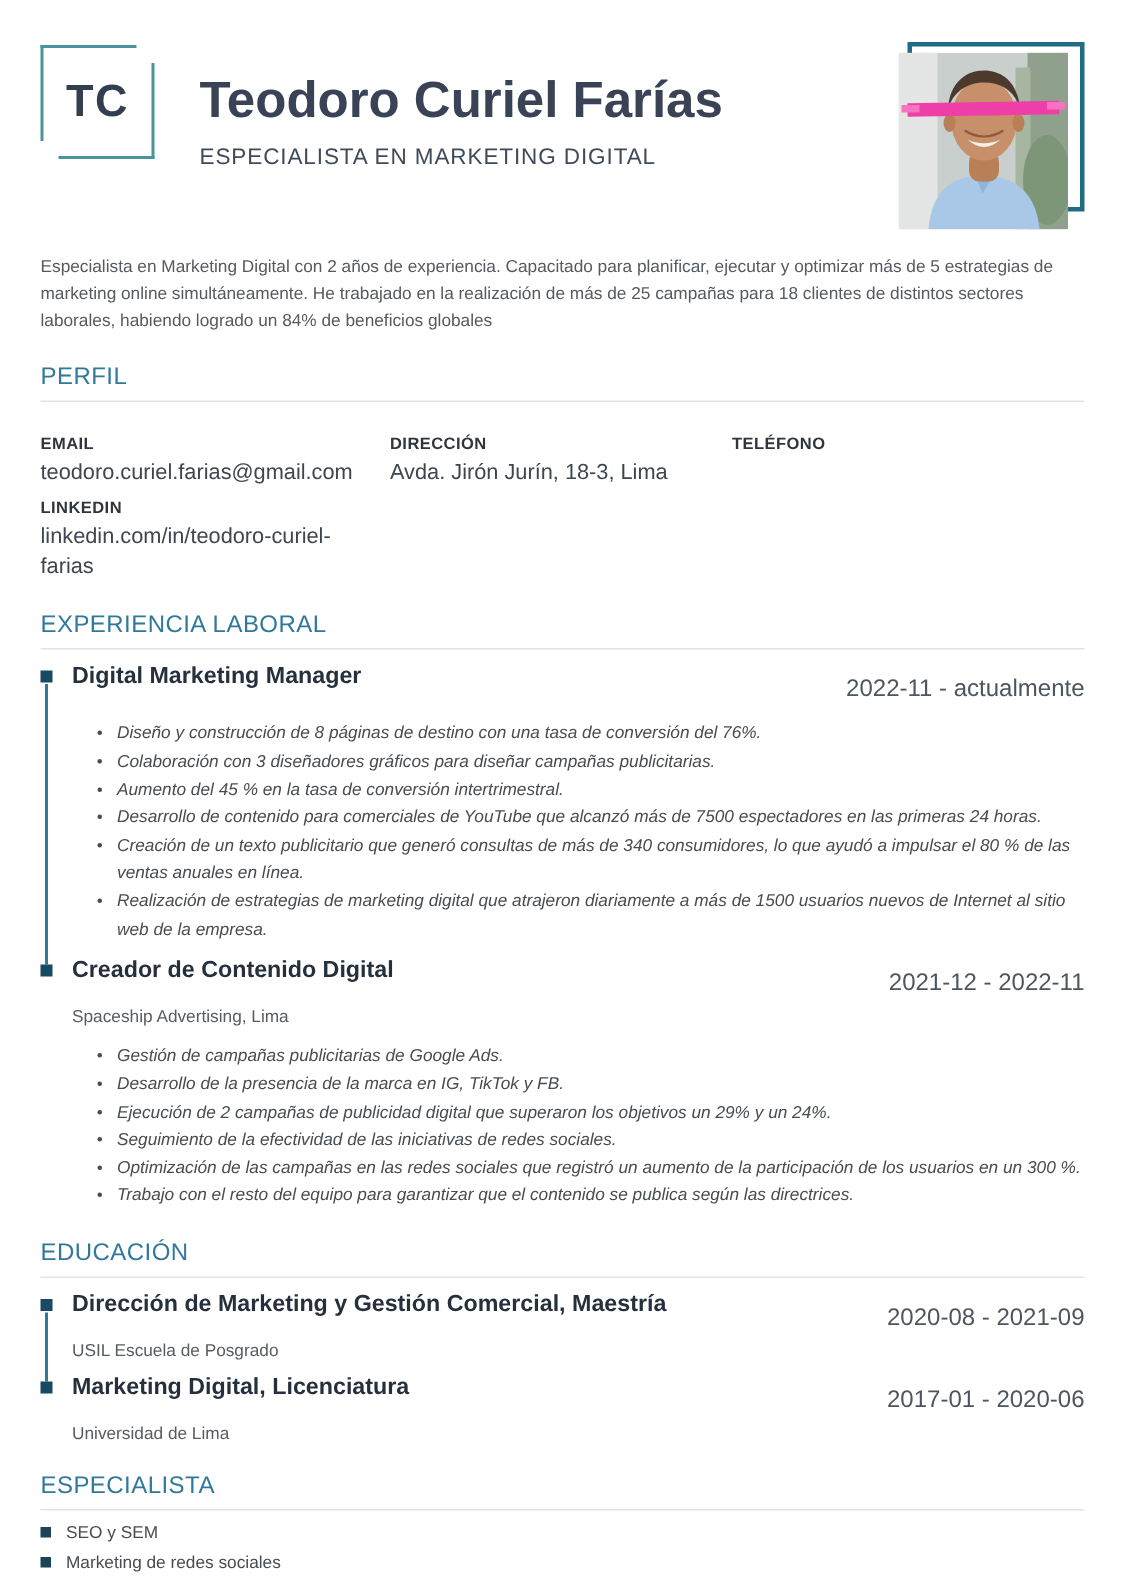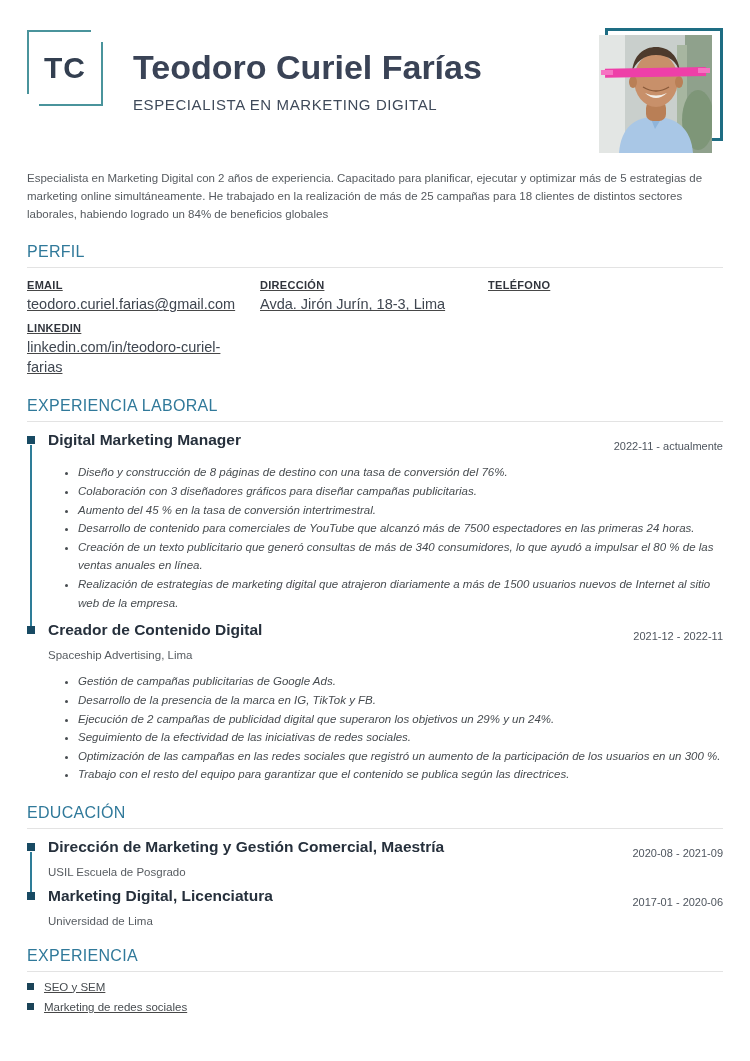--- a/index.html
+++ b/index.html
@@ -37,41 +37,41 @@
   
   .summary { margin-top:17px; font-size:11.5px; line-height:1.55; color:#555a5f; }
 
   
   .sec-h {
     margin-top:20px; color:#30799a; font-size:16px; font-weight:400;
     letter-spacing:0.3px; padding-bottom:6px; border-bottom:1px solid #e3e3e3;
   }
 
   
-  .perfil-grid { display:grid; grid-template-columns:233px 228px 1fr; margin-top:11px;text-decoration:underline; }
+  .perfil-grid { display:grid; grid-template-columns:233px 228px 1fr; margin-top:22px; }
   .f-label { font-size:11px; font-weight:bold; color:#30343c; letter-spacing:0.3px; }
   .f-value { font-size:14.5px; color:#3f4650; line-height:1.4; margin-top:3px; max-width:210px; }
   .f-stack2 { margin-top:7px; }
 
   
   .entries { margin-top:9px; }
   .entry { position:relative; padding-left:21px; }
   .entry + .entry { margin-top:9px; }
   .marker { position:absolute; left:0; top:5px; width:8px; height:8px; background:#184a63; }
   .entry.with-line::after { content:""; position:absolute; left:3px; top:14px; bottom:-14px;
     width:2px; background:#2e7d98; }
   .e-head { display:flex; justify-content:space-between; align-items:flex-start;gap:32px; }
   .e-title { font-size:15.5px; font-weight:bold; color:#26303c; line-height:1.2; }
-  .e-date { font-size:11px; color:#4e555e; white-space:nowrap; margin-top:9px; }
+  .e-date { font-size:16px; color:#4e555e; white-space:nowrap; margin-top:9px; }
   .e-company { font-size:11.5px; color:#575c61; margin-top:7px; }
   .e-bullets { margin:11px 0 6px 0; padding-left:30px;font-style:italic; }
   .e-bullets li { font-size:11.5px; color:#474c50; line-height:1.62; }
 
   
-  .sq-list { margin-top:6px;text-decoration:underline; }
+  .sq-list { margin-top:6px; }
   .sq-item { display:flex; align-items:center; gap:10px; margin-top:8.5px; }
   .sq { width:7px; height:7px; background:#1b4458; flex:none; margin-top:-1px; }
   .sq-label { font-size:11.5px; color:#474c50; }
 </style>
 </head>
 <body>
 
 <div class="page">
 
   <div class="header">
@@ -190,21 +190,21 @@
     <div class="entry">
       <div class="marker"></div>
       <div class="e-head">
         <div class="e-title">Marketing Digital, Licenciatura</div>
         <div class="e-date">2017-01  - 2020-06</div>
       </div>
       <div class="e-company">Universidad de Lima</div>
     </div>
   </div>
 
-  <div class="sec-h">EXPERIENCIA</div>
+  <div class="sec-h">ESPECIALISTA</div>
   <div class="sq-list">
     <div class="sq-item">
       <span class="sq"></span>
       <span class="sq-label">SEO y SEM</span>
     </div>
     <div class="sq-item">
       <span class="sq"></span>
       <span class="sq-label">Marketing de redes sociales</span>
     </div>
 

